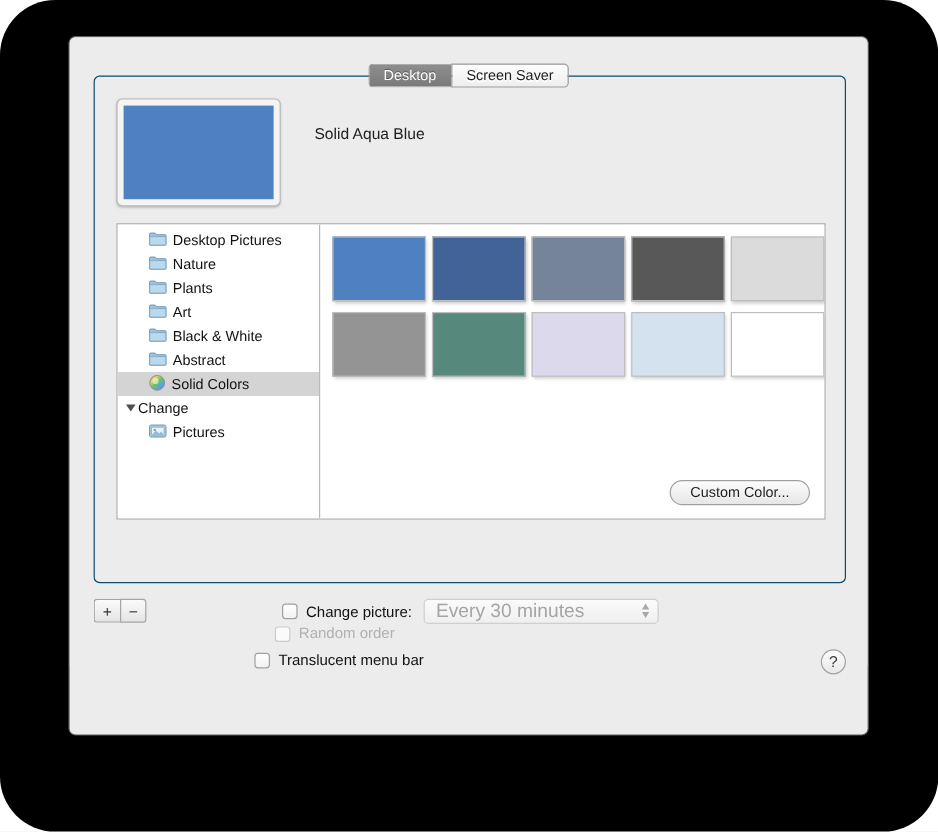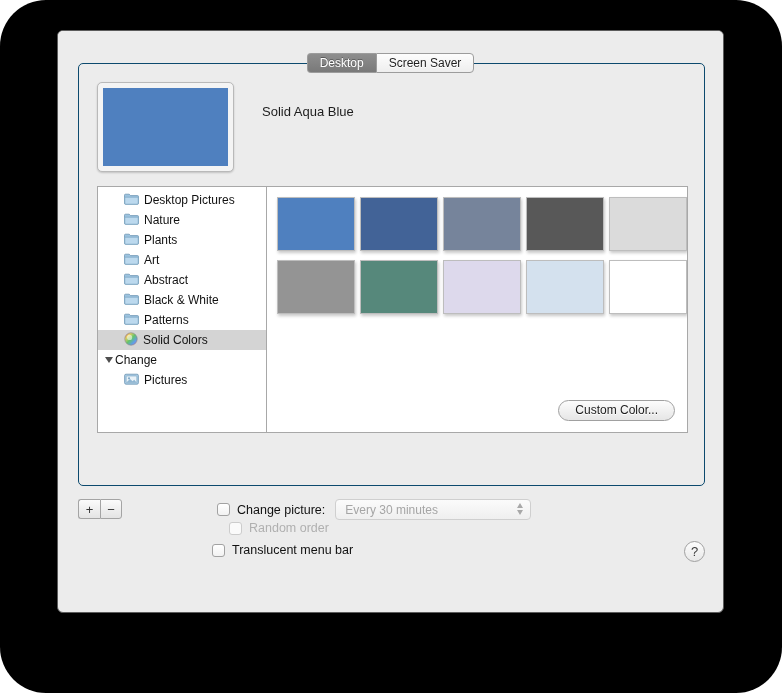--- a/index.html
+++ b/index.html
@@ -252,21 +252,21 @@
     background: linear-gradient(to bottom, #fbfbfb, #e4e4e4);
     border: 1px solid #a4a4a4;
     font-size: 13px; color: #333;
     display: flex; align-items: center; justify-content: center;
     line-height: 1;
   }
   .pmbtn:first-child { border-radius: 3px 0 0 3px; border-right: none; }
   .pmbtn:last-child  { border-radius: 0 3px 3px 0; }
 
   .ctrl-row { position: absolute; display: flex; align-items: center; }
-  #row-change { left: 139px; top: 0px; }
+  #row-change { left: 157px; top: 0px; }
   #row-random { left: 151px; top: 22px; }
   #row-trans  { left: 134px; top: 44px; }
 
   .cbox {
     width: 13px; height: 13px;
     border: 1px solid #a2a2a2;
     border-radius: 3px;
     background: linear-gradient(to bottom, #ffffff, #f2f2f2);
     flex: none;
     margin-right: 7px;
@@ -277,21 +277,21 @@
 
   #interval-popup {
     margin-left: 10px;
     width: 196px; height: 21px;
     border: 1px solid #cfcfcf;
     border-radius: 4px;
     background: linear-gradient(to bottom, #fbfbfb, #efefef);
     display: flex; align-items: center;
     position: relative;
   }
-  #interval-value { font-size: 12px; color: #a5a5a5; padding-left: 9px; }
+  #interval-value { font-size: 16px; color: #a5a5a5; padding-left: 9px; }
   #interval-arrows {
     position: absolute; right: 7px; top: 3px;
     display: flex; flex-direction: column; gap: 2px; align-items: center;
   }
   .tri-up   { width: 0; height: 0; border-left: 3.5px solid transparent; border-right: 3.5px solid transparent; border-bottom: 5px solid #a8a8a8; }
   .tri-down { width: 0; height: 0; border-left: 3.5px solid transparent; border-right: 3.5px solid transparent; border-top: 5px solid #a8a8a8; }
 
   #help-button {
     position: absolute;
     right: 0px; top: 42px;
@@ -356,35 +356,28 @@
                   <path d="M0.5 2.2 A1 1 0 0 1 1.5 1.2 H5.2 L6.6 2.6 H13.5 A1 1 0 0 1 14.5 3.6 V10.3 A1 1 0 0 1 13.5 11.3 H1.5 A1 1 0 0 1 0.5 10.3 Z" fill="#9cc3e0" stroke="#6e96b4" stroke-width="0.8"></path>
                   <path d="M0.8 4.2 H14.2 V10.2 A1 1 0 0 1 13.2 11.2 H1.8 A1 1 0 0 1 0.8 10.2 Z" fill="#bcd9ee" stroke="#7ea6c2" stroke-width="0.7"></path>
                 </svg></span>
               <span>Art</span>
             </div>
             <div class="tree-row child">
               <span class="folder-icon"><svg width="15" height="12" viewBox="0 0 15 12">
                   <path d="M0.5 2.2 A1 1 0 0 1 1.5 1.2 H5.2 L6.6 2.6 H13.5 A1 1 0 0 1 14.5 3.6 V10.3 A1 1 0 0 1 13.5 11.3 H1.5 A1 1 0 0 1 0.5 10.3 Z" fill="#9cc3e0" stroke="#6e96b4" stroke-width="0.8"></path>
                   <path d="M0.8 4.2 H14.2 V10.2 A1 1 0 0 1 13.2 11.2 H1.8 A1 1 0 0 1 0.8 10.2 Z" fill="#bcd9ee" stroke="#7ea6c2" stroke-width="0.7"></path>
                 </svg></span>
+              <span>Black &amp; White</span>
+            </div>
+            <div class="tree-row child">
+              <span class="folder-icon"><svg width="15" height="12" viewBox="0 0 15 12">
+                  <path d="M0.5 2.2 A1 1 0 0 1 1.5 1.2 H5.2 L6.6 2.6 H13.5 A1 1 0 0 1 14.5 3.6 V10.3 A1 1 0 0 1 13.5 11.3 H1.5 A1 1 0 0 1 0.5 10.3 Z" fill="#9cc3e0" stroke="#6e96b4" stroke-width="0.8"></path>
+                  <path d="M0.8 4.2 H14.2 V10.2 A1 1 0 0 1 13.2 11.2 H1.8 A1 1 0 0 1 0.8 10.2 Z" fill="#bcd9ee" stroke="#7ea6c2" stroke-width="0.7"></path>
+                </svg></span>
               <span>Abstract</span>
-            </div>
-            <div class="tree-row child">
-              <span class="folder-icon"><svg width="15" height="12" viewBox="0 0 15 12">
-                  <path d="M0.5 2.2 A1 1 0 0 1 1.5 1.2 H5.2 L6.6 2.6 H13.5 A1 1 0 0 1 14.5 3.6 V10.3 A1 1 0 0 1 13.5 11.3 H1.5 A1 1 0 0 1 0.5 10.3 Z" fill="#9cc3e0" stroke="#6e96b4" stroke-width="0.8"></path>
-                  <path d="M0.8 4.2 H14.2 V10.2 A1 1 0 0 1 13.2 11.2 H1.8 A1 1 0 0 1 0.8 10.2 Z" fill="#bcd9ee" stroke="#7ea6c2" stroke-width="0.7"></path>
-                </svg></span>
-              <span>Black &amp; White</span>
-            </div>
-            <div class="tree-row child">
-              <span class="folder-icon"><svg width="15" height="12" viewBox="0 0 15 12">
-                  <path d="M0.5 2.2 A1 1 0 0 1 1.5 1.2 H5.2 L6.6 2.6 H13.5 A1 1 0 0 1 14.5 3.6 V10.3 A1 1 0 0 1 13.5 11.3 H1.5 A1 1 0 0 1 0.5 10.3 Z" fill="#9cc3e0" stroke="#6e96b4" stroke-width="0.8"></path>
-                  <path d="M0.8 4.2 H14.2 V10.2 A1 1 0 0 1 13.2 11.2 H1.8 A1 1 0 0 1 0.8 10.2 Z" fill="#bcd9ee" stroke="#7ea6c2" stroke-width="0.7"></path>
-                </svg></span>
-              <span>Patterns</span>
             </div>
             <div class="tree-row child selected">
               <span class="folder-icon"><svg width="14" height="14" viewBox="0 0 14 14">
                   <defs>
                     <linearGradient id="cw1" x1="0" y1="0" x2="1" y2="1">
                       <stop offset="0%" stop-color="#e85f5f"></stop>
                       <stop offset="25%" stop-color="#e8cf5f"></stop>
                       <stop offset="50%" stop-color="#63c46b"></stop>
                       <stop offset="75%" stop-color="#5f9ee8"></stop>
                       <stop offset="100%" stop-color="#b768d8"></stop>

